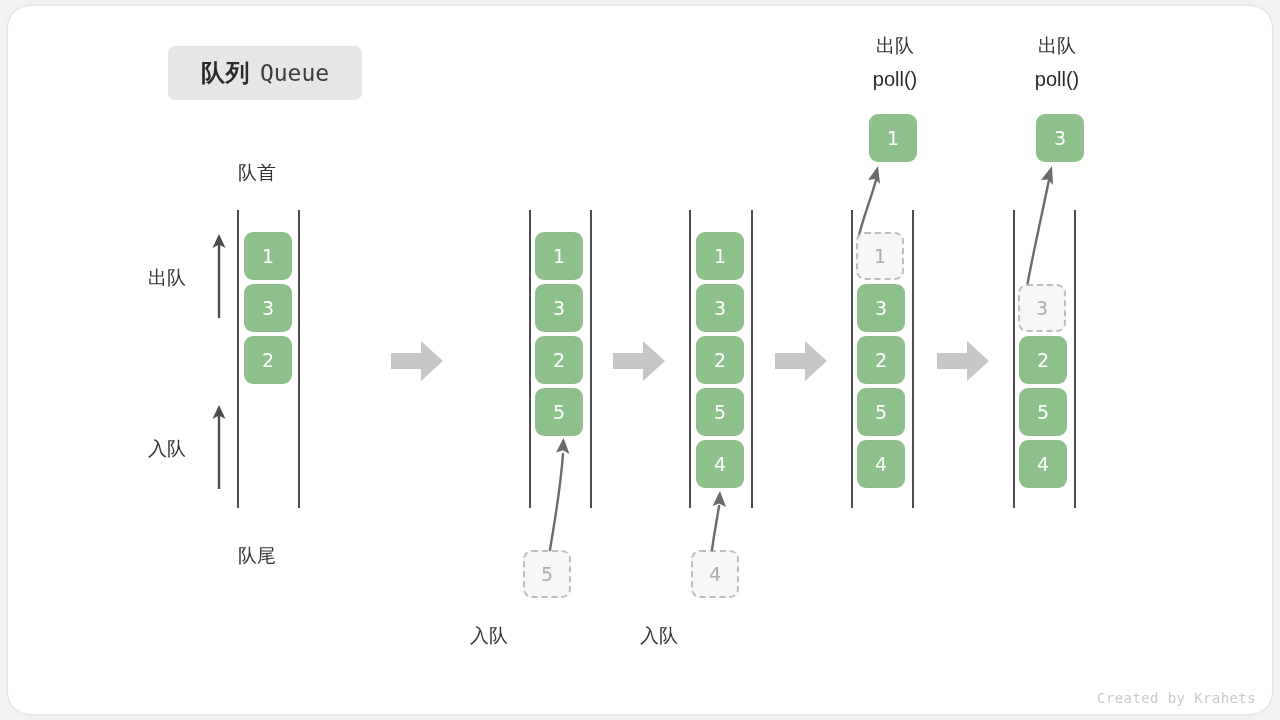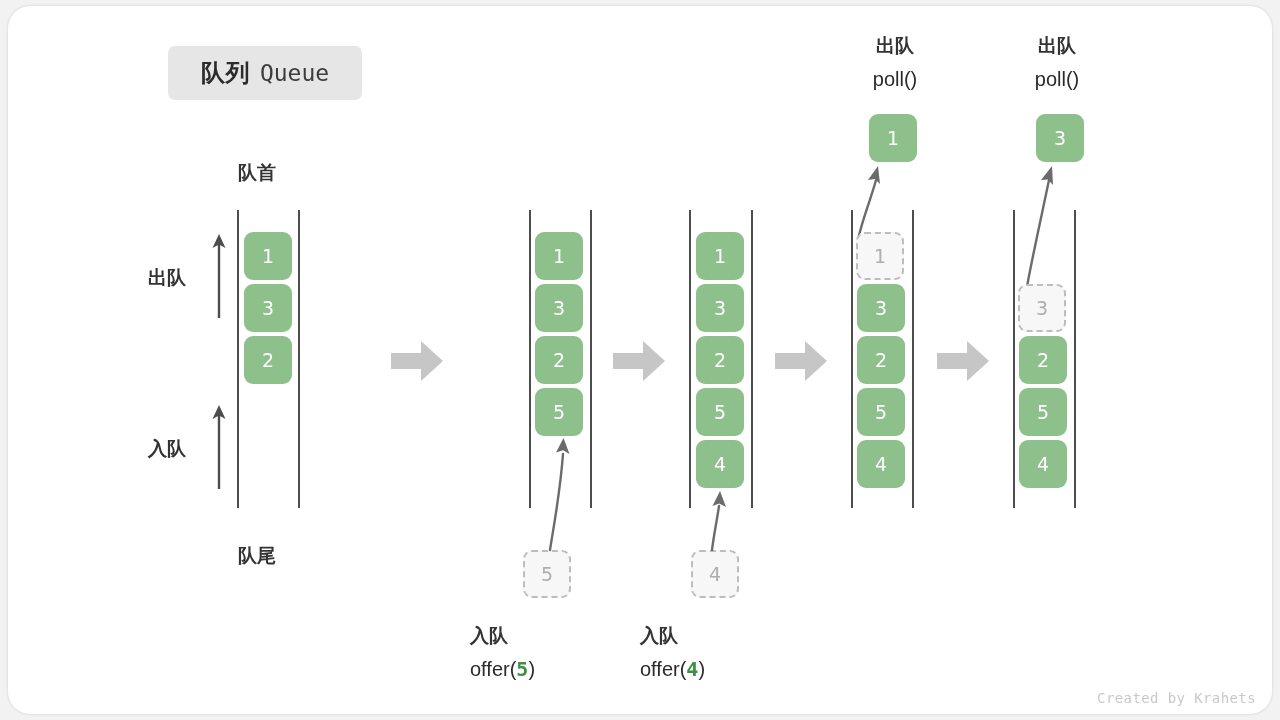--- a/index.html
+++ b/index.html
@@ -59,21 +59,21 @@
     font-family: "DejaVu Sans Mono", "Liberation Mono", monospace;
     font-size: 23px;
     color: #3d3d3d;
   }
 
   
   .abs { position: absolute; }
 
   .cn-bold {
     font-size: 19px;
-    font-weight: bold;
+    font-weight: normal;
     color: #333333;
     white-space: nowrap;
   }
 
   .op-label {
     font-size: 19px;
     color: #2b2b2b;
     white-space: nowrap;
     text-align: center;
     line-height: 34px;
@@ -188,21 +188,20 @@
 
     <div class="cell ghost" style="left:523px; top:550px;">5</div>
 
     <svg class="motion-arrow" style="left:538px; top:432px;" width="40" height="118" viewBox="0 0 40 118">
       <path d="M12 118 C 16 92, 22 62, 25 22" stroke="#6b6b6b" stroke-width="2.4" fill="none" stroke-linecap="round"></path>
       <path d="M25.5 6 L31.5 22 L25 18.2 L18 20.5 Z" fill="#6b6b6b"></path>
     </svg>
 
     <div class="abs op-label" style="left:470px; top:618px; width:200px; text-align:left;">
       <div><span class="cn-bold" style="position:static; font-size:19px;">入队</span></div>
-      <div><span class="mono">offer(</span><span class="arg">5</span><span class="mono">)</span></div>
     </div>
   </div>
 
   <svg class="flow-arrow" style="left:613px; top:341px;" width="52" height="40" viewBox="0 0 52 40">
     <path d="M0 12 H30 V0 L52 20 L30 40 V28 H0 Z" fill="#c6c6c6"></path>
   </svg>
 
   <div>
     <div class="rail" style="left:689px; top:210px; height:298px;"></div>
     <div class="rail" style="left:751px; top:210px; height:298px;"></div>
@@ -215,21 +214,20 @@
 
     <div class="cell ghost" style="left:691px; top:550px;">4</div>
 
     <svg class="motion-arrow" style="left:703px; top:486px;" width="34" height="64" viewBox="0 0 34 64">
       <path d="M9 64 C 11 48, 14 34, 16 20" stroke="#6b6b6b" stroke-width="2.4" fill="none" stroke-linecap="round"></path>
       <path d="M17 5 L23 21 L16.2 17.5 L9.5 20 Z" fill="#6b6b6b"></path>
     </svg>
 
     <div class="abs op-label" style="left:640px; top:618px; width:200px; text-align:left;">
       <div><span class="cn-bold" style="position:static; font-size:19px;">入队</span></div>
-      <div><span class="mono">offer(</span><span class="arg">4</span><span class="mono">)</span></div>
     </div>
   </div>
 
   <svg class="flow-arrow" style="left:775px; top:341px;" width="52" height="40" viewBox="0 0 52 40">
     <path d="M0 12 H30 V0 L52 20 L30 40 V28 H0 Z" fill="#c6c6c6"></path>
   </svg>
 
   <div>
     <div class="abs op-label" style="left:800px; top:28px; width:190px; text-align:center;">
       <div><span class="cn-bold" style="position:static; font-size:19px;">出队</span></div>

